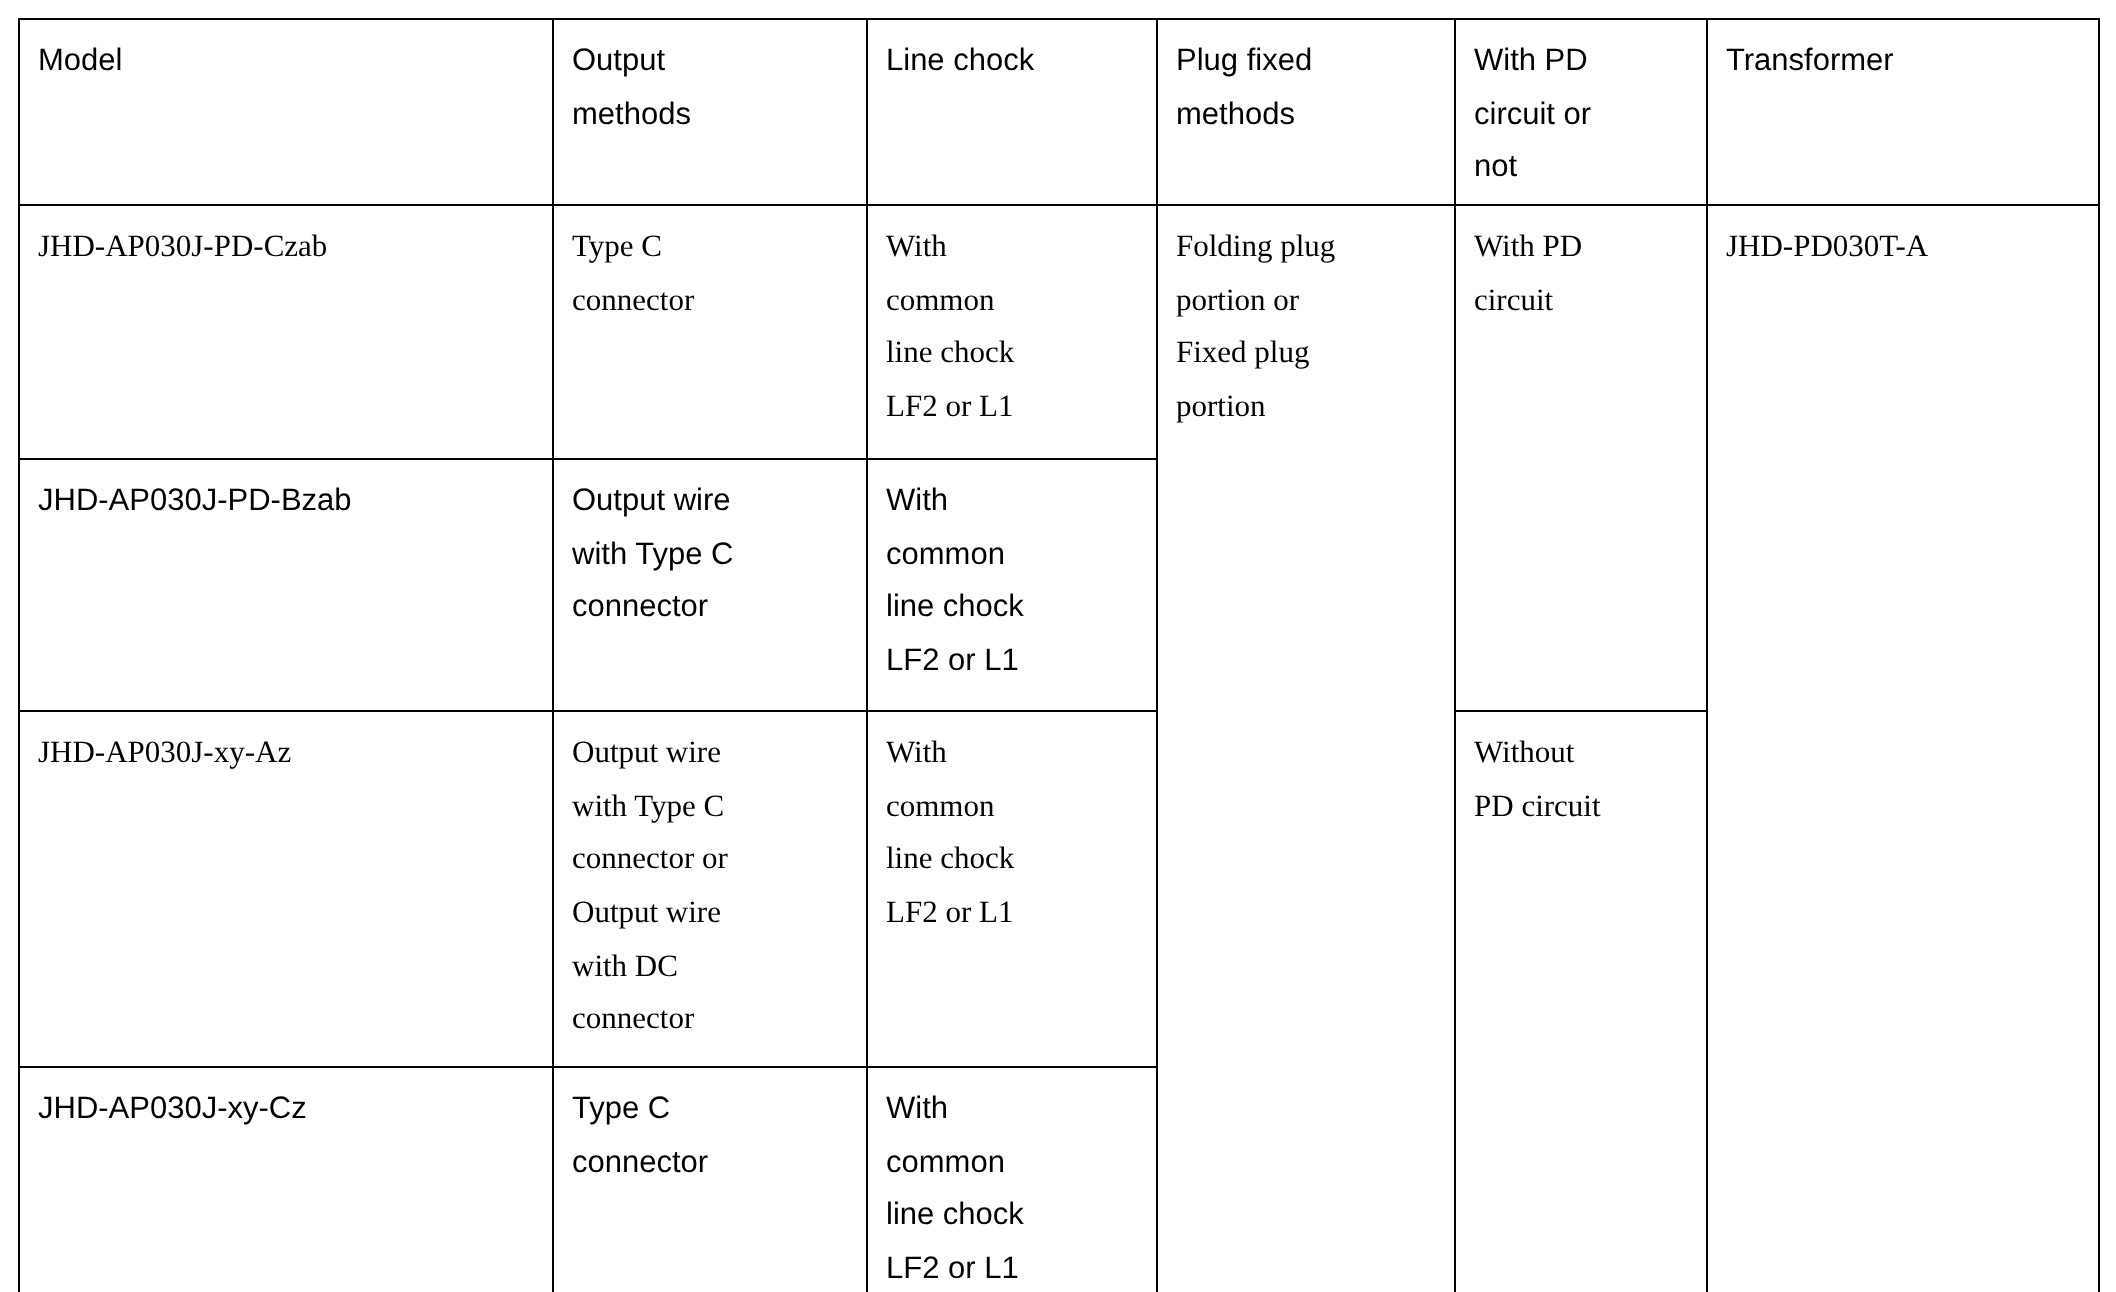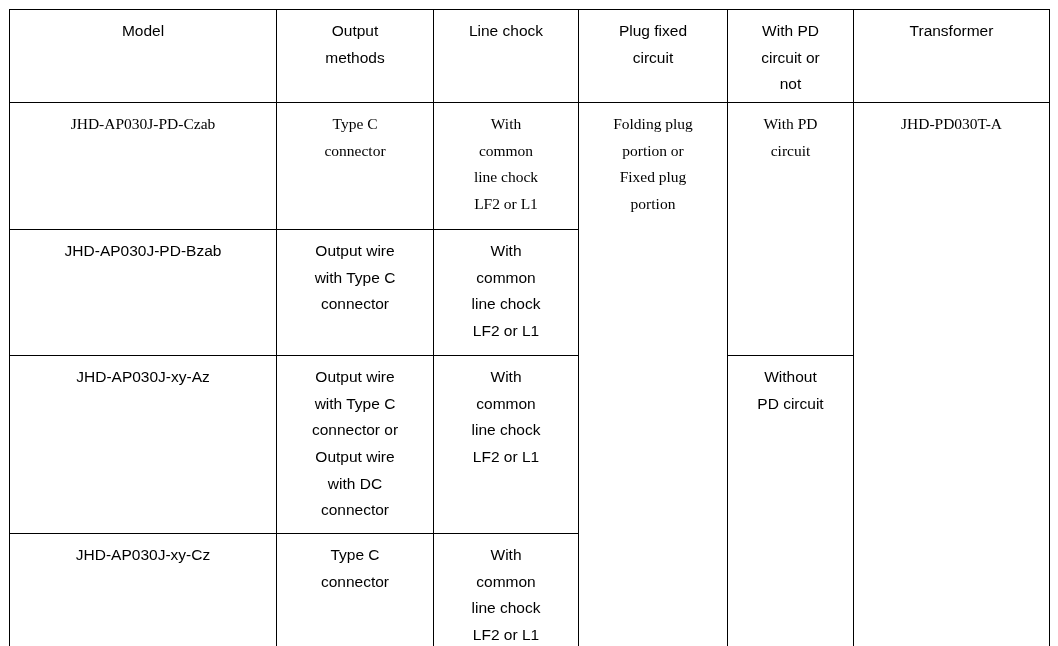--- a/index.html
+++ b/index.html
@@ -12,21 +12,20 @@
     height: 646px;
     font-family: "Liberation Sans", sans-serif;
     color: #000000;
     overflow: hidden;
   }
   #page {
     position: relative;
     width: 959px;
     height: 646px;
     background: #ffffff;
-    text-align: center;
   }
   table.spec-table {
     position: absolute;
     left: 9px;
     top: 9px;
     width: 1040px;
     border-collapse: collapse;
     table-layout: fixed;
     background: #ffffff;
   }
@@ -40,21 +39,21 @@
     color: #000000;
     font-weight: normal;
     white-space: pre-line;
     word-wrap: break-word;
   }
   table.spec-table tr.header-row td {
     height: 80px;
   }
   table.spec-table tr.data-row-1 td { height: 114px; font-family: Liberation Serif, serif; }
   table.spec-table tr.data-row-2 td { height: 113px; }
-  table.spec-table tr.data-row-3 td { height: 165px; }
+  table.spec-table tr.data-row-3 td { height: 165px; font-family: Liberation Serif, serif; }
   table.spec-table tr.data-row-4 td { height: 114px; }
 
   
   table.spec-table tr.data-row-4 td {
     border-bottom: 2px solid #000000;
   }
 
   col.c-model       { width: 267px; }
   col.c-output      { width: 157px; }
   col.c-chock       { width: 145px; }
@@ -77,21 +76,21 @@
       <col class="c-transformer">
     </colgroup>
     <tbody>
 
       <tr class="header-row">
         <td>Model</td>
         <td>Output
 methods</td>
         <td>Line chock</td>
         <td>Plug fixed
-circuit</td>
+methods</td>
         <td>With PD
 circuit or
 not</td>
         <td>Transformer</td>
       </tr>
 
       <tr class="data-row-1">
         <td>JHD-AP030J-PD-Czab</td>
         <td>Type C
 connector</td>

